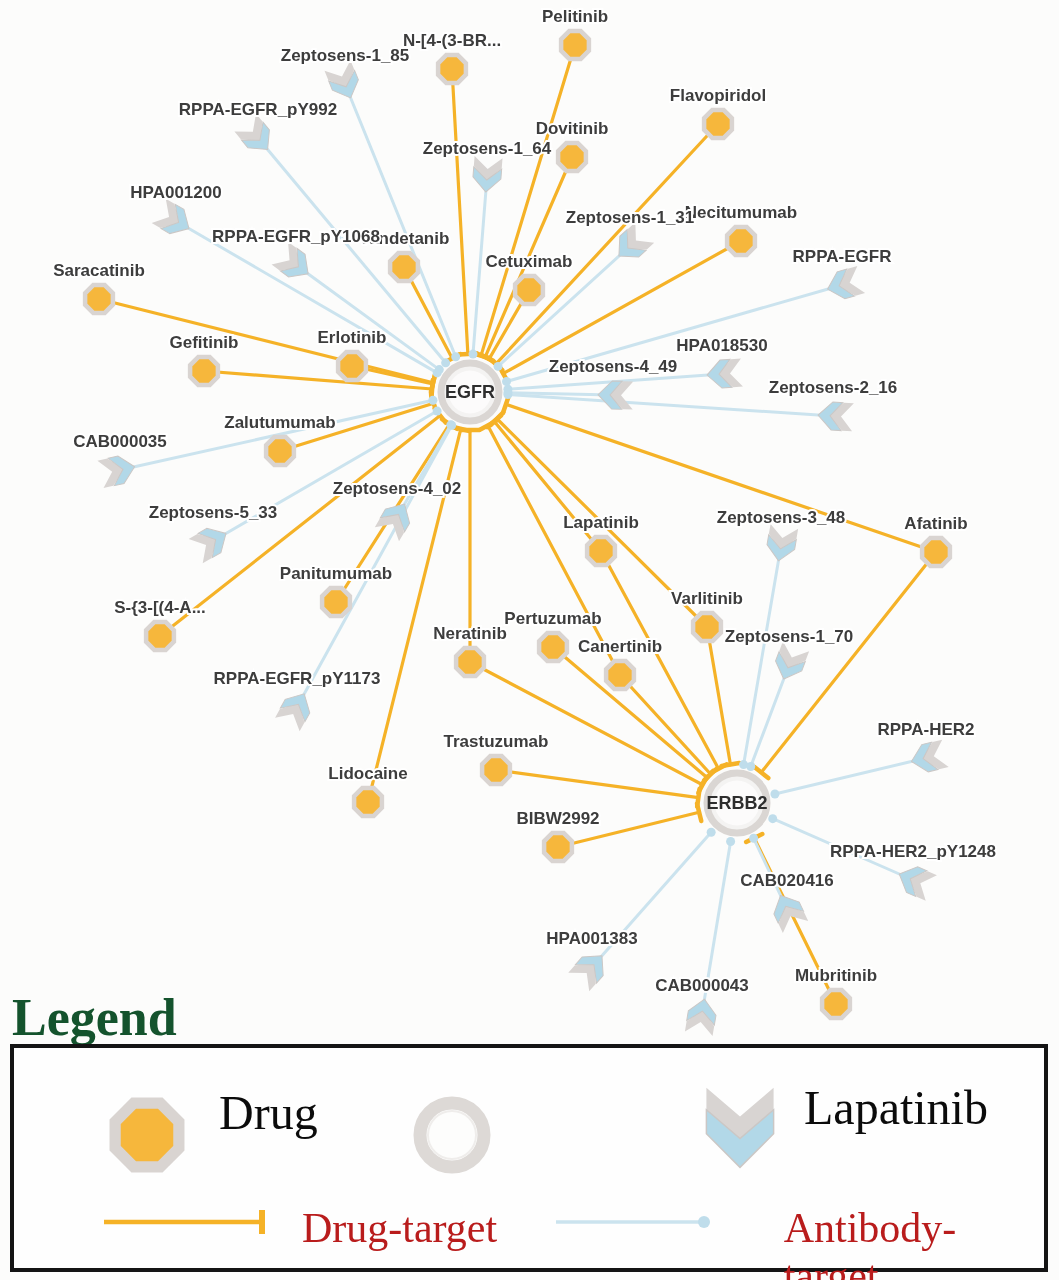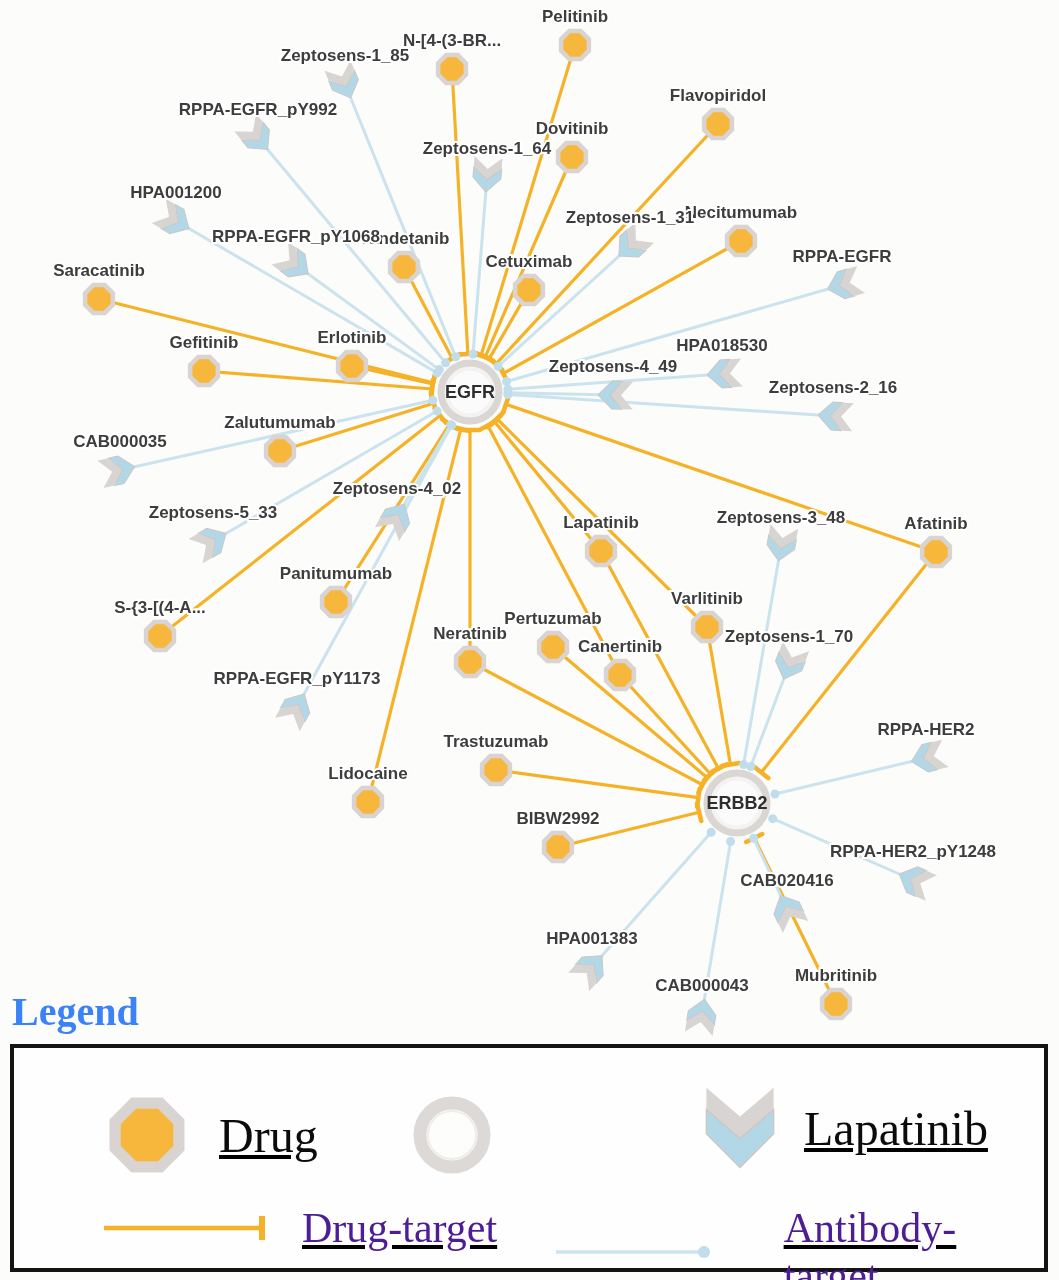--- a/index.html
+++ b/index.html
@@ -5,34 +5,34 @@
   html,body{margin:0;padding:0;}
   body{
     width:1059px;height:1280px;position:relative;overflow:hidden;
     background:#FCFCFB;
     font-family:"Liberation Sans",sans-serif;
   }
   #network-svg{position:absolute;left:0;top:0;}
   .legend-title{
     position:absolute;left:12px;top:988px;
     font-family:"Liberation Serif",serif;font-weight:bold;
-    font-size:40px;color:#3b82f6;
+    font-size:52px;color:#14532d;
   }
   .legend-box{
     position:absolute;left:10px;top:1044px;
     width:1030px;height:220px;
     border:4px solid #141414;background:#FEFEFE;
   }
-  .legend-item{position:absolute;display:flex;align-items:center;text-decoration:underline;}
+  .legend-item{position:absolute;display:flex;}
   .li-gap{margin-left:22px;}
   .shape-label{
     font-family:"Liberation Serif",serif;font-size:48px;color:#0B0B0B;
   }
   .edge-label{
-    font-family:"Liberation Serif",serif;font-size:42px;color:#4c1d95;
+    font-family:"Liberation Serif",serif;font-size:42px;color:#b91c1c;
   }
   .li-drug{left:83px;top:37px;}
   .li-gene{left:392px;top:41px;}
   .li-antibody{left:684px;top:32px;}
   .li-drugtarget{left:88px;top:156px;}
   .li-antibodytarget{left:540px;top:156px;gap:48px;}
 </style>
 </head>
 <body>
 

